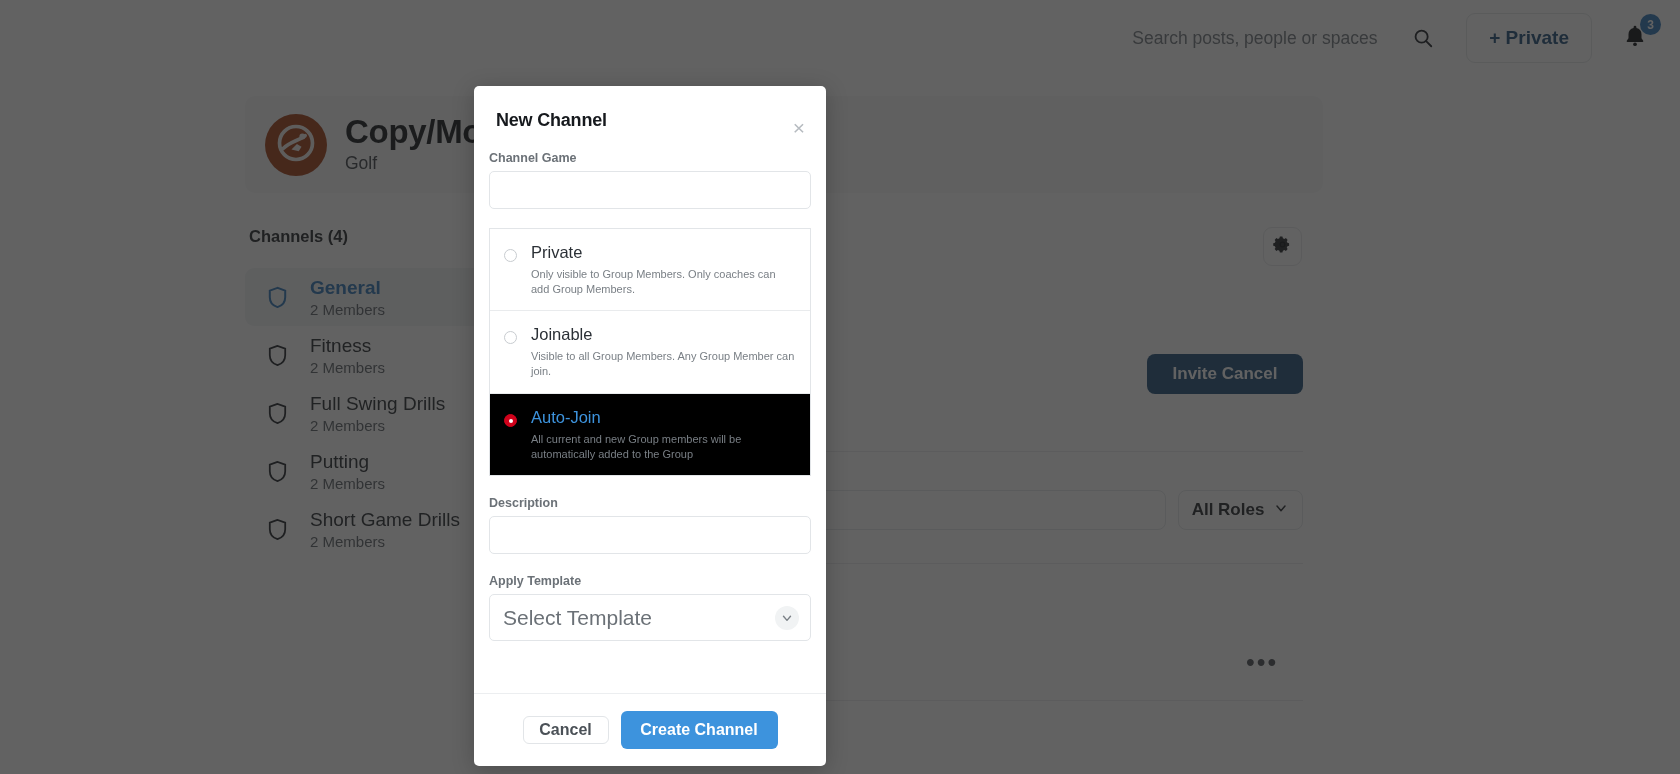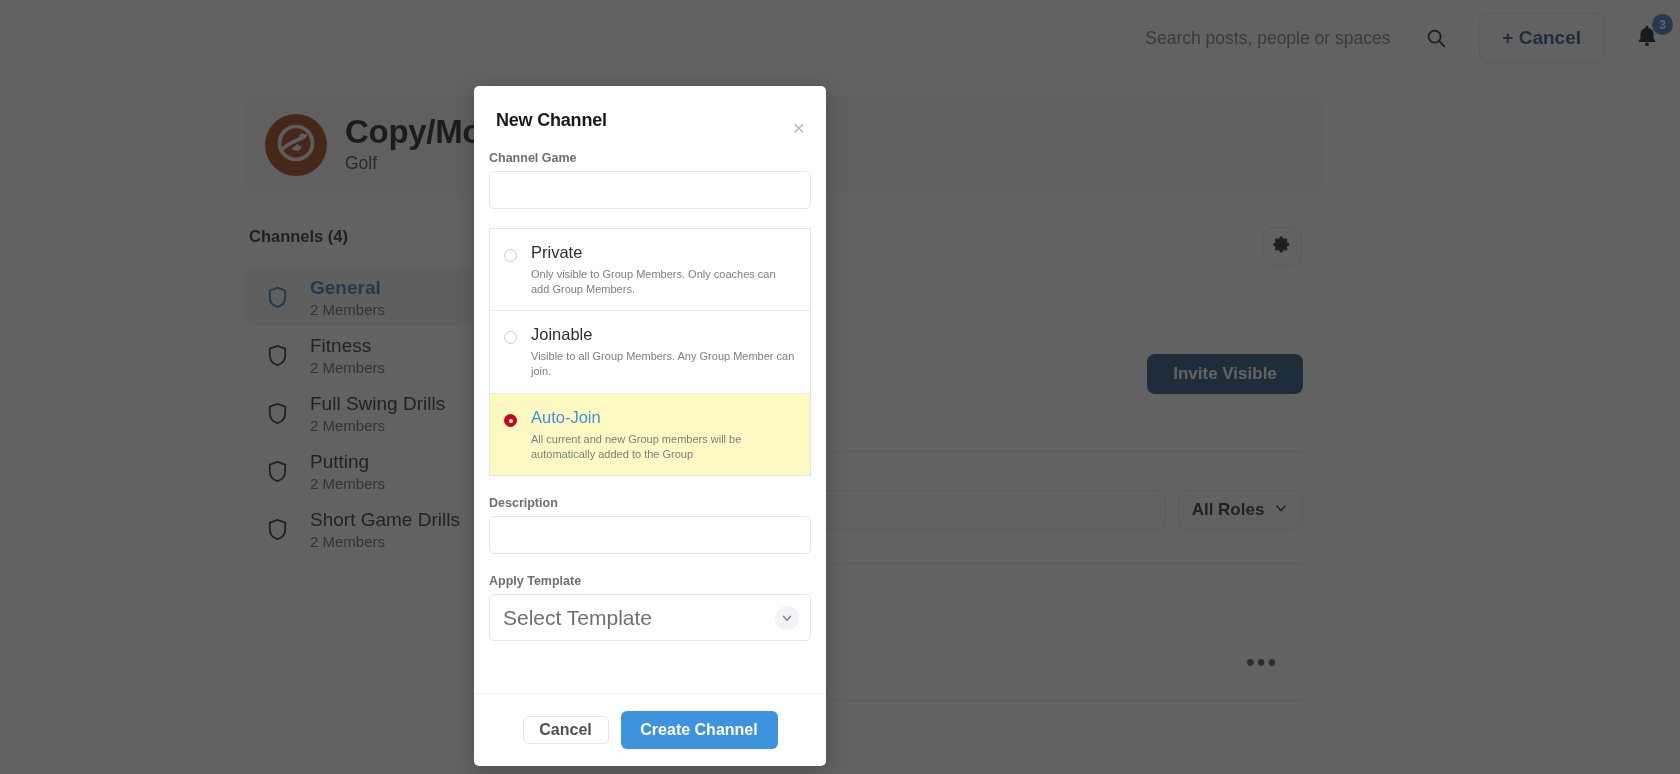--- a/index.html
+++ b/index.html
@@ -14,21 +14,21 @@
   #app-root {
     position: absolute; inset: 0;
     background: #ffffff;
   }
 
   
   .topbar {
     position: absolute; top: 0; left: 0; right: 0; height: 76px;
     background: #ffffff;
     display: flex; align-items: center; justify-content: flex-end;
-    padding-right: 16px;
+    padding-right: 28px;
   }
   .search-wrap {
     display: flex; align-items: center;
     width: 330px; height: 46px;
     border-radius: 8px;
     padding: 0 14px;
   }
   .search-input {
     flex: 1; border: none; outline: none; background: transparent;
     font-family: "Liberation Sans", sans-serif;
@@ -177,21 +177,21 @@
     border: 1px solid #e2e5e8; border-radius: 0;
     overflow: hidden;
   }
   .radio-row {
     display: flex; align-items: flex-start;
     padding: 14px 15px 14px 14px;
     border-bottom: 1px solid #e9ebed;
     cursor: pointer;
   }
   .radio-row:last-child { border-bottom: none; }
-  .radio-row.selected { background: #fef9c3; }
+  .radio-row.selected { background: #000000; }
   .radio-mark {
     width: 13px; height: 13px; border-radius: 50%;
     border: 1px solid #c8ccd0; background: #fff;
     flex: none; margin-top: 6px; margin-right: 14px;
     position: relative;
   }
   .radio-row.selected .radio-mark {
     background: #d0021b; border-color: #d0021b;
   }
   .radio-row.selected .radio-mark::after {
@@ -248,21 +248,21 @@
     <div class="search-wrap">
       <input class="search-input" type="text" placeholder="Search posts, people or spaces" style="">
       <span class="search-icon">
         <svg viewBox="0 0 24 24" width="22" height="22" fill="none" stroke="#1d2126" stroke-width="2">
           <circle cx="10.5" cy="10.5" r="6.6"></circle>
           <line x1="15.4" y1="15.4" x2="21" y2="21" stroke-linecap="round"></line>
         </svg>
       </span>
     </div>
 
-    <div class="create-btn">+ Cancel</div>
+    <div class="create-btn">+ Private</div>
 
     <div class="bell-wrap">
       <span>
         <svg viewBox="0 0 24 24" width="26" height="26" fill="#0c0f13">
           <path d="M12 2.6a1.3 1.3 0 0 1 1.3 1.3v.6a6 6 0 0 1 4.7 5.85V14l1.6 2.4c.3.45-.02 1.05-.56 1.05H4.96c-.54 0-.86-.6-.56-1.05L6 14V10.35A6 6 0 0 1 10.7 4.5v-.6A1.3 1.3 0 0 1 12 2.6z"></path>
           <circle cx="12" cy="19.6" r="1.7"></circle>
         </svg>
       </span>
       <span class="bell-badge">3</span>
     </div>
@@ -347,21 +347,21 @@
 
   <div class="gear-btn">
     <span>
       <svg viewBox="0 0 24 24" width="19" height="19" fill="#0c0f13">
         <path d="M12 8.2a3.8 3.8 0 1 0 0 7.6 3.8 3.8 0 0 0 0-7.6zm0 5.9a2.1 2.1 0 1 1 0-4.2 2.1 2.1 0 0 1 0 4.2z"></path>
         <path d="M20.4 13.6l-.1-3.2-2.1-.5-.8-1.9 1.1-1.8-2.2-2.3-1.9 1-1.9-.8-.6-2.1H8.7l-.6 2.1-1.9.8-1.9-1-2.2 2.3 1.1 1.8-.8 1.9-2.1.5v3.2l2.1.5.8 1.9-1.1 1.8 2.2 2.3 1.9-1 1.9.8.6 2.1h3.2l.6-2.1 1.9-.8 1.9 1 2.2-2.3-1.1-1.8.8-1.9z" opacity="0.92"></path>
       </svg>
     </span>
   </div>
 
-  <button class="invite-btn">Invite Visible</button>
+  <button class="invite-btn">Invite Cancel</button>
 
   <div class="hr-line" style="left:546px; top:451px; width:757px;"></div>
   <div class="hr-line" style="left:546px; top:563px; width:757px;"></div>
   <div class="hr-line" style="left:546px; top:700px; width:757px;"></div>
 
   <div class="member-search"></div>
 
   <div class="roles-select">
     <span>All Roles</span>
     <span>

